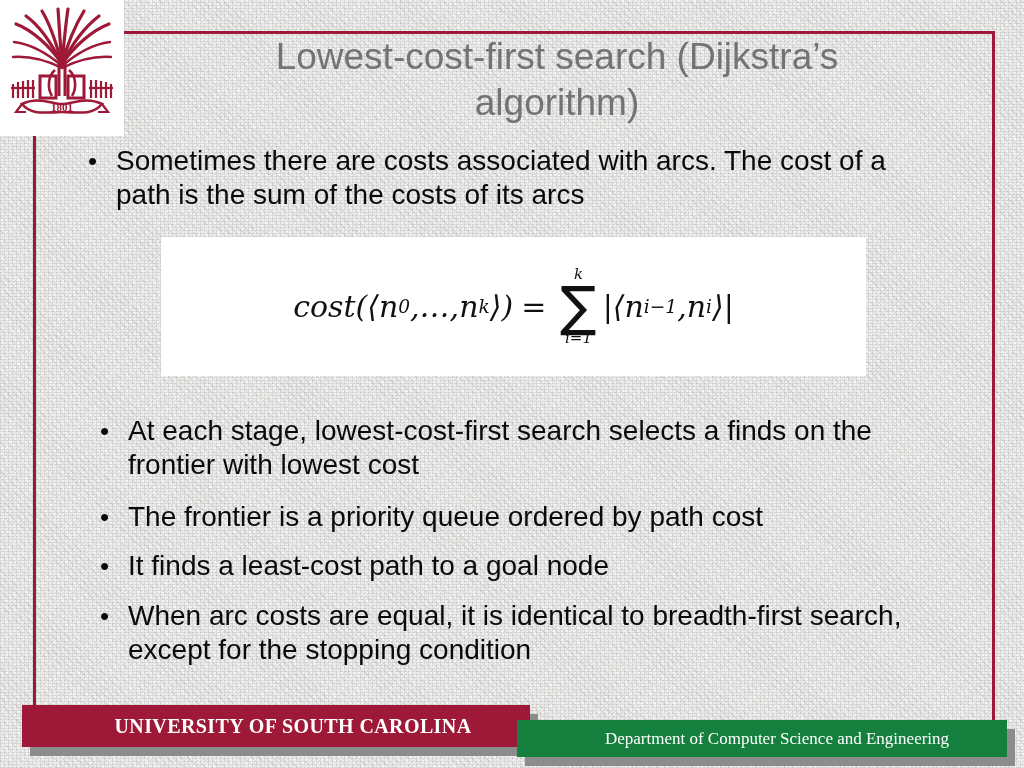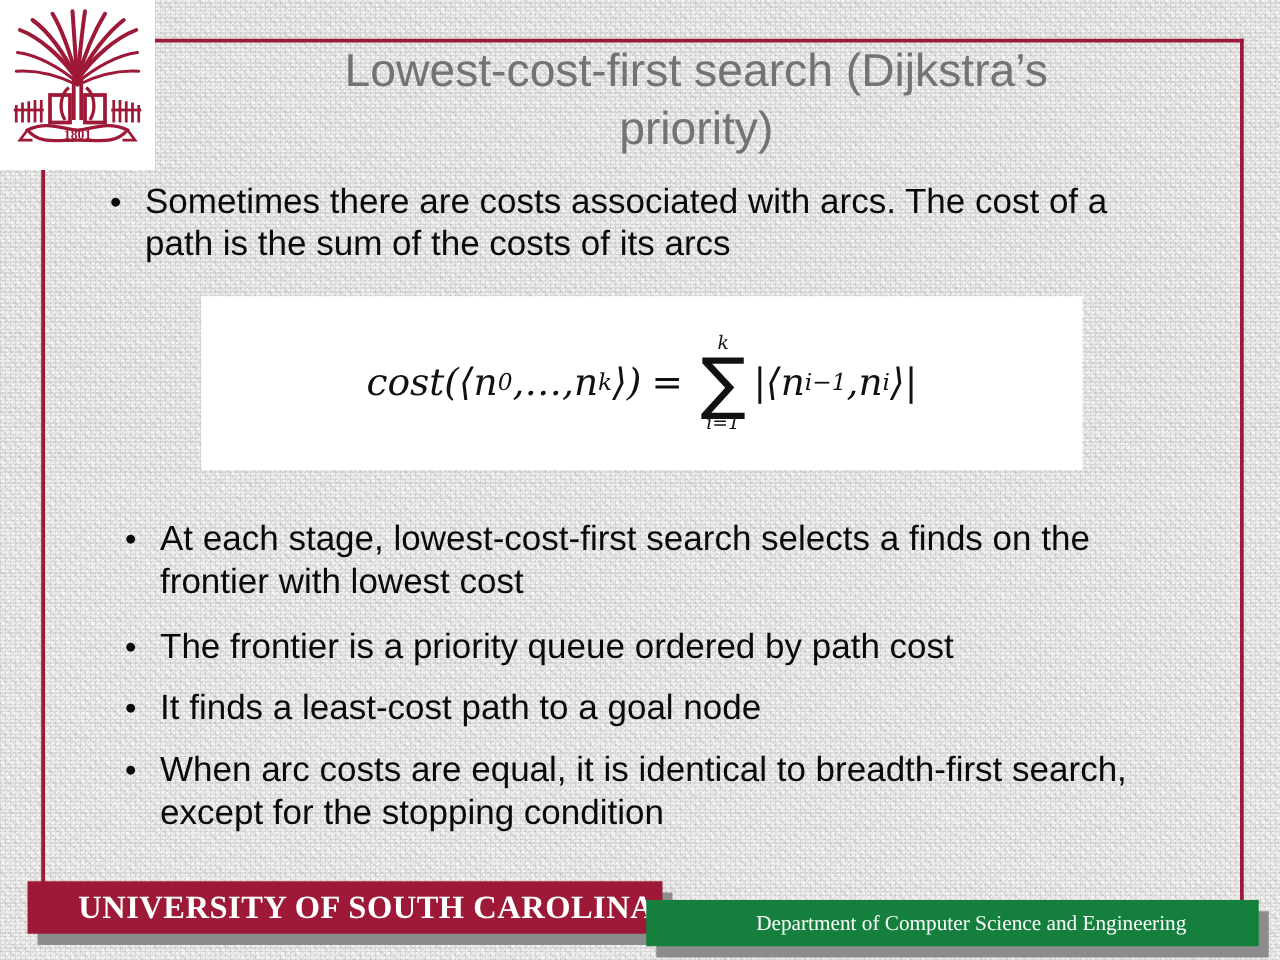--- a/index.html
+++ b/index.html
@@ -151,21 +151,21 @@
     background: #9e1837;
     display: flex;
     align-items: center;
   }
   #usc-banner-text {
     width: 100%;
     text-align: center;
     color: #ffffff;
     font-family: "Liberation Serif", serif;
     font-weight: bold;
-    font-size: 26px;
+    font-size: 20px;
     letter-spacing: 0.4px;
     padding-left: 34px;
     box-sizing: border-box;
   }
 
   #dept-banner-shadow {
     position: absolute;
     left: 525px; top: 729px;
     width: 490px; height: 37px;
     background: #8c8c8c;
@@ -244,21 +244,21 @@
         <path d="M22 104 C 38 96, 52 104, 62 104 C 72 104, 86 96, 102 104 C 92 116, 78 112, 62 112 C 46 112, 32 116, 22 104 Z" fill="none" stroke-width="2.6"></path>
         <path d="M22 104 L16 112 L26 112" fill="none" stroke-width="2.2"></path>
         <path d="M102 104 L108 112 L98 112" fill="none" stroke-width="2.2"></path>
       </g>
       <text x="62" y="111" text-anchor="middle" font-family="Liberation Serif, serif" font-size="11" font-weight="bold" fill="#9e1837">1801</text>
     </svg>
   </div>
 
   <div id="title">
     <div>Lowest-cost-first search (Dijkstra’s</div>
-    <div>priority)</div>
+    <div>algorithm)</div>
   </div>
 
   <div class="bullet" id="bullet-1">
     <span class="dot">•</span>
     <span class="btext">Sometimes there are costs associated with arcs. The cost of a path is the sum of the costs of its arcs</span>
   </div>
 
   <div id="formula-box">
     <div id="formula">
       <span>cost(⟨n</span>

